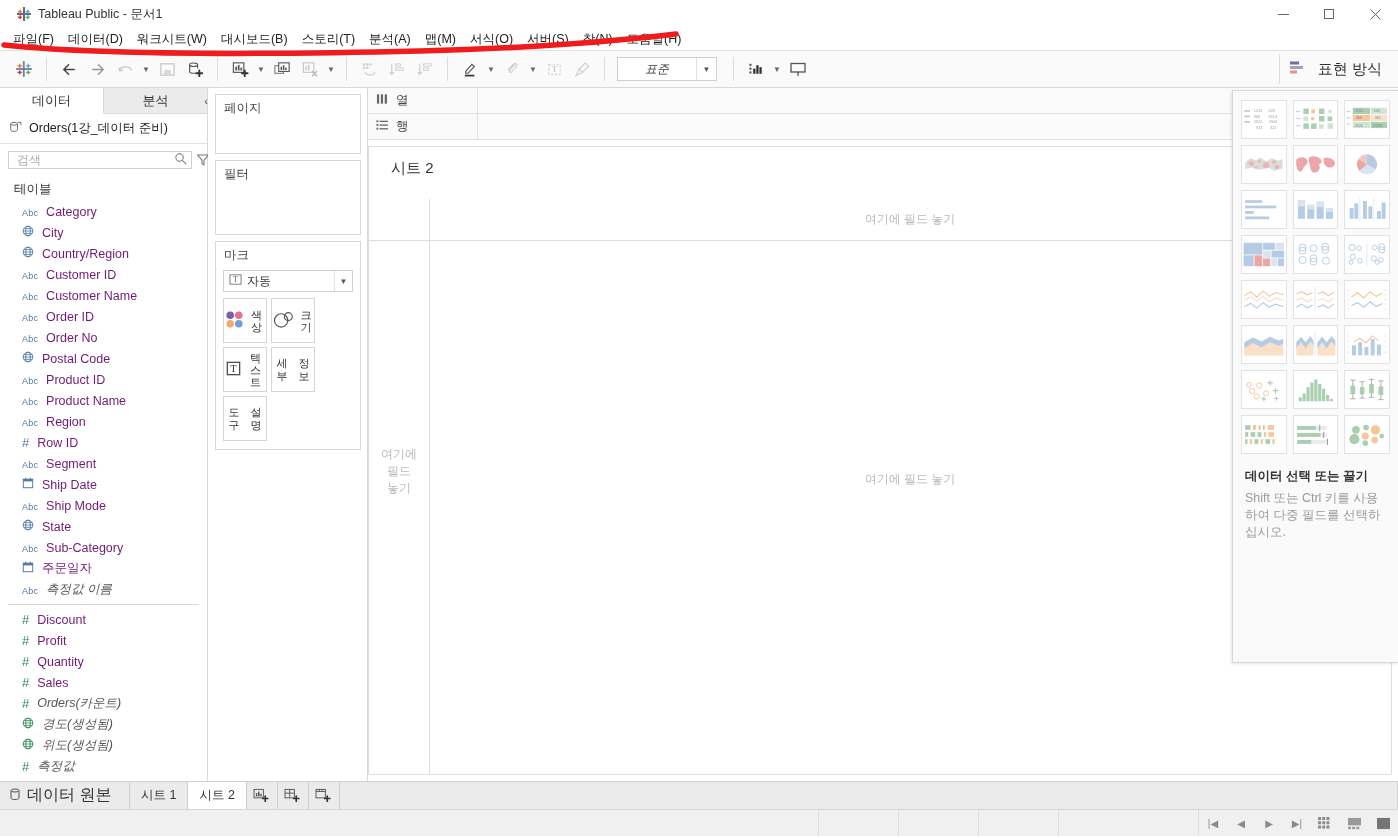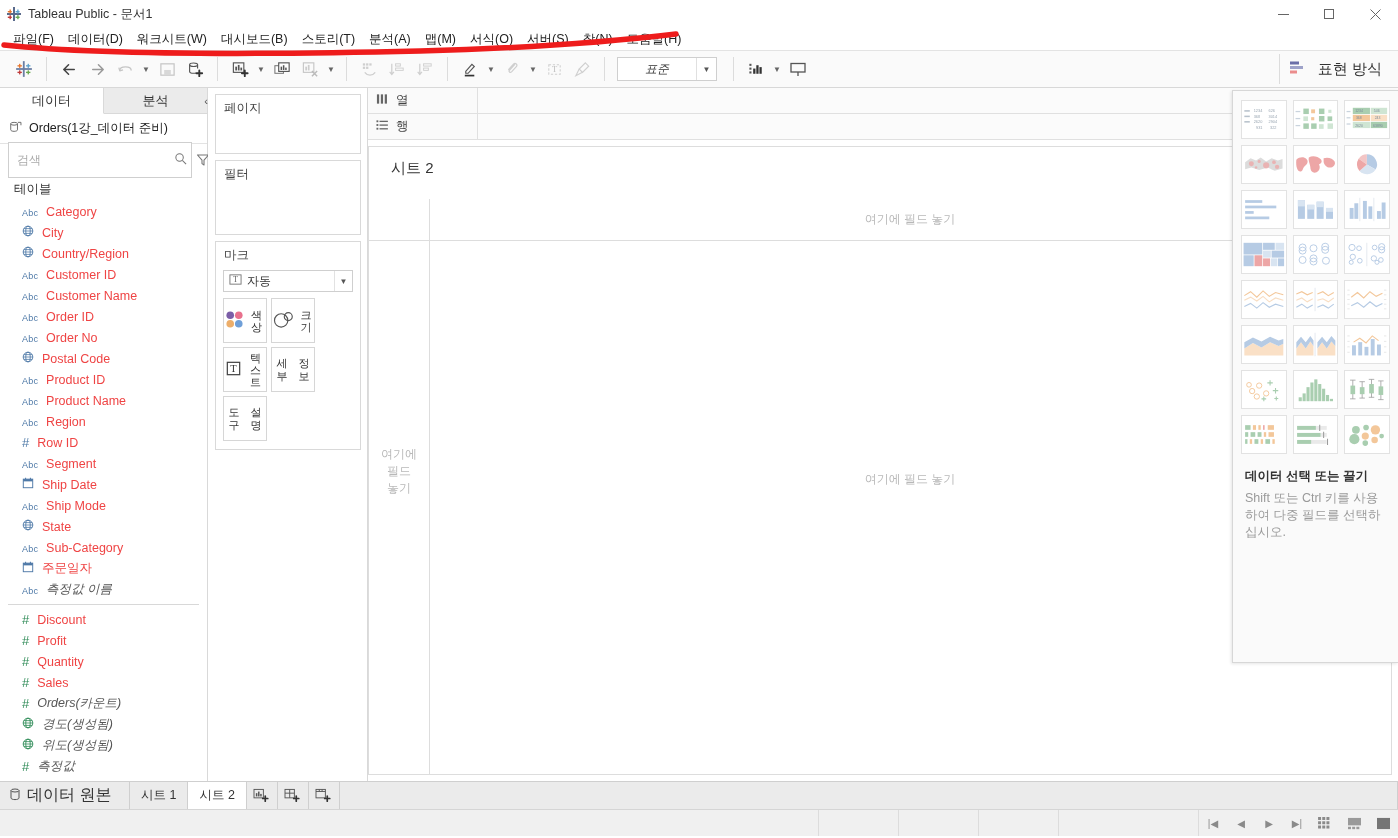--- a/index.html
+++ b/index.html
@@ -10,21 +10,21 @@
     font-family: "Liberation Sans", "DejaVu Sans", sans-serif;
     font-size: 12px;
     color: #333;
     background: #fff;
   }
   .app { position: relative; width: 1398px; height: 838px; }
 
   
   .titlebar {
     height: 28px; display: flex; align-items: center;
-    background: #fff; padding-left: 6px;
+    background: #fff; padding-left: 16px;
   }
   .tb-icon { width: 16px; height: 16px; margin-right: 6px; position: relative; flex: none; }
   .tb-icon svg { display:block; }
   .tb-title { font-size: 12.5px; color: #333; }
   .winbtns { margin-left: auto; display: flex; height: 28px; }
   .winbtn {
     width: 46px; height: 28px; display: flex; align-items: center; justify-content: center;
     color: #555; font-size: 13px;
   }
   .wb-min { width: 11px; height: 1px; background: #666; display:block; }
@@ -81,38 +81,38 @@
   .dp-tab {
     flex: 0 0 auto; width: 104px; display: flex; align-items: center; justify-content: center;
     font-size: 13px; color: #333; background: #ebebeb; border-right: 1px solid #d9d9d9;
   }
   .dp-tab.active { background: #fff; border-bottom: 1px solid #fff; margin-bottom: -1px; }
   .dp-collapse { width: 0; flex: 1; display: flex; align-items: center; justify-content: flex-end; padding-right: 6px; color: #555; font-size: 11px; background:#ebebeb;}
   .ds-row { height: 30px; display: flex; align-items: center; gap: 6px; padding: 0 8px; border-bottom: 1px solid #e3e3e3; }
   .ds-name { font-size: 12.5px; color: #222; }
   .search-row { height: 32px; display: flex; align-items: center; gap: 4px; padding: 4px 8px 4px 8px; }
   .search-box {
-    flex: 1; height: 36px; border: 1px solid #cfcfcf; background: #fff;
+    flex: 1; height: 18px; border: 1px solid #cfcfcf; background: #fff;
     display: flex; align-items: center; padding: 0 4px 0 6px;
   }
   .search-box input {
     border: 0; outline: 0; flex: 1; font-size: 12px; font-family: inherit; color: #333; background: transparent;
   }
   .search-box input::placeholder { color: #aaa; }
   .ic-btn { width: 20px; height: 22px; display: flex; align-items: center; justify-content: center; color: #666; }
   .vsep { width: 1px; height: 16px; background: #ddd; margin: 0 2px; }
 
   .fieldlist { flex: 1; overflow: hidden; padding-top: 2px; }
   .grp-head { padding: 3px 0 3px 14px; font-size: 12.5px; color: #333; font-weight: 400; }
   .field { height: 21px; display: flex; align-items: center; padding-left: 22px; gap: 8px; }
   .fi { width: 20px; text-align: center; flex: none; font-size: 10px; line-height: 1; }
   .fi.abc { color: #4e79a7; font-size: 9px; letter-spacing: .2px; }
   .fi.num { color: #4e79a7; font-size: 13px; }
   .fi.num-g { color: #2e8b57; font-size: 13px; }
-  .fname { font-size: 12.5px; color: #ef4444; white-space: nowrap; }
+  .fname { font-size: 12.5px; color: #701a75; white-space: nowrap; }
   .fname.ital { font-style: italic; color: #555; }
   .divider-line { height: 1px; background: #d8d8d8; margin: 4px 8px 4px 8px; }
 
   
   .shelfcol { width: 160px; border-right: 1px solid #d9d9d9; padding: 6px 6px 6px 7px; background: #fff; display:flex; flex-direction:column; gap:6px;}
   .card { border: 1px solid #d9d9d9; background: #fff; }
   .card-title { font-size: 12.5px; color: #444; padding: 5px 0 2px 8px; }
   .card.pages { height: 60px; }
   .card.filters { height: 75px; }
   .card.marks { flex: 0 0 auto; padding-bottom: 8px; }

